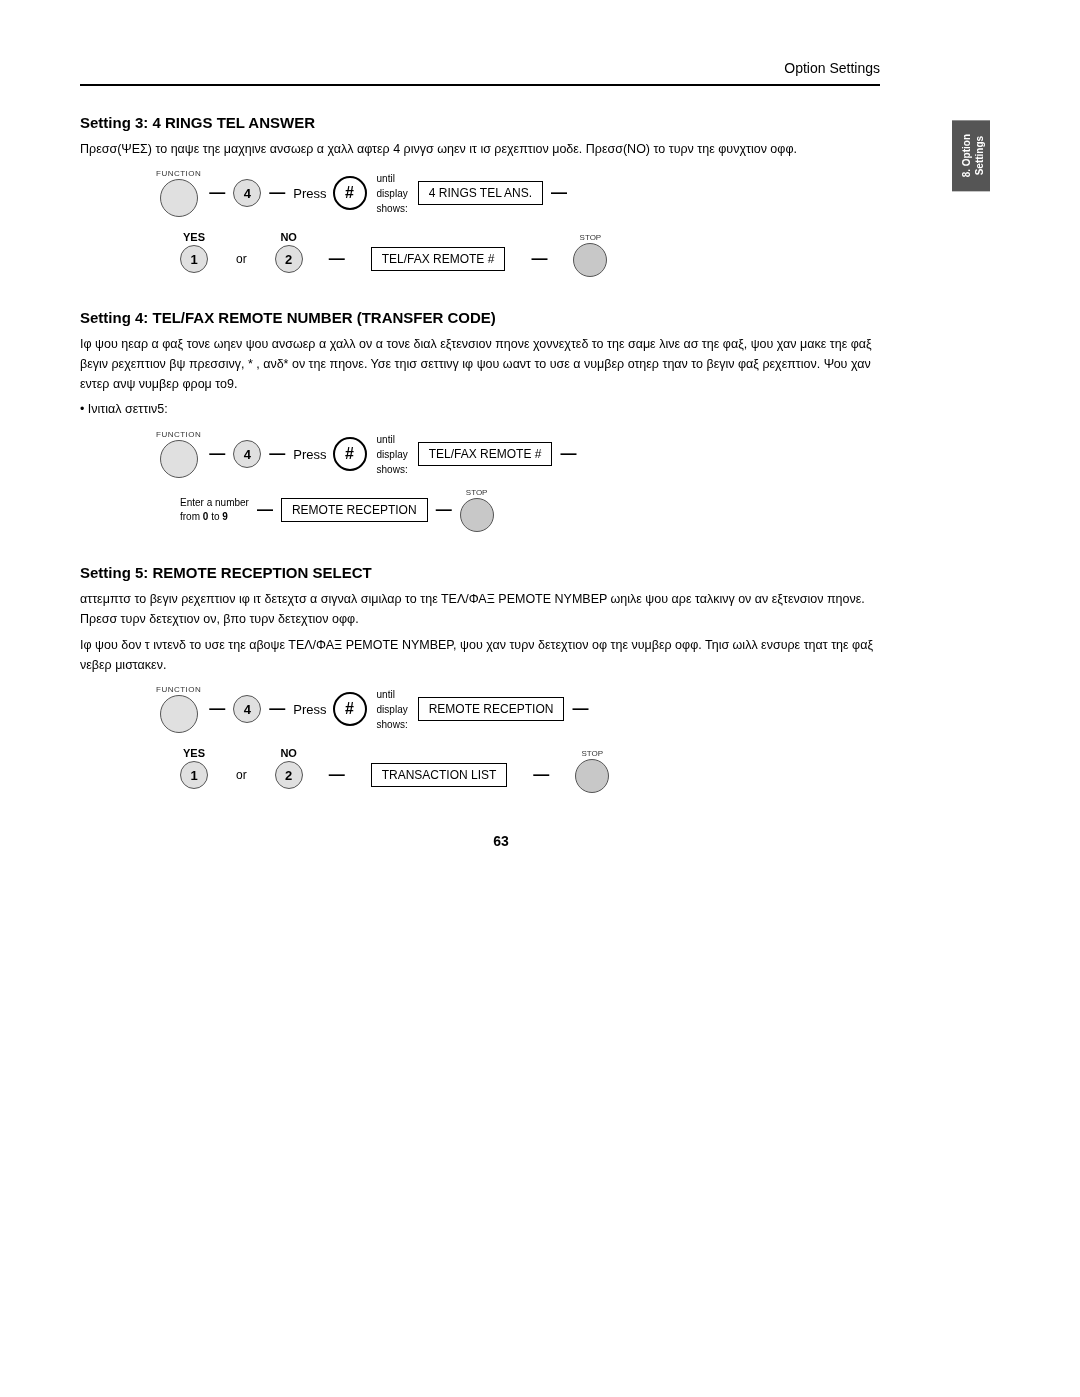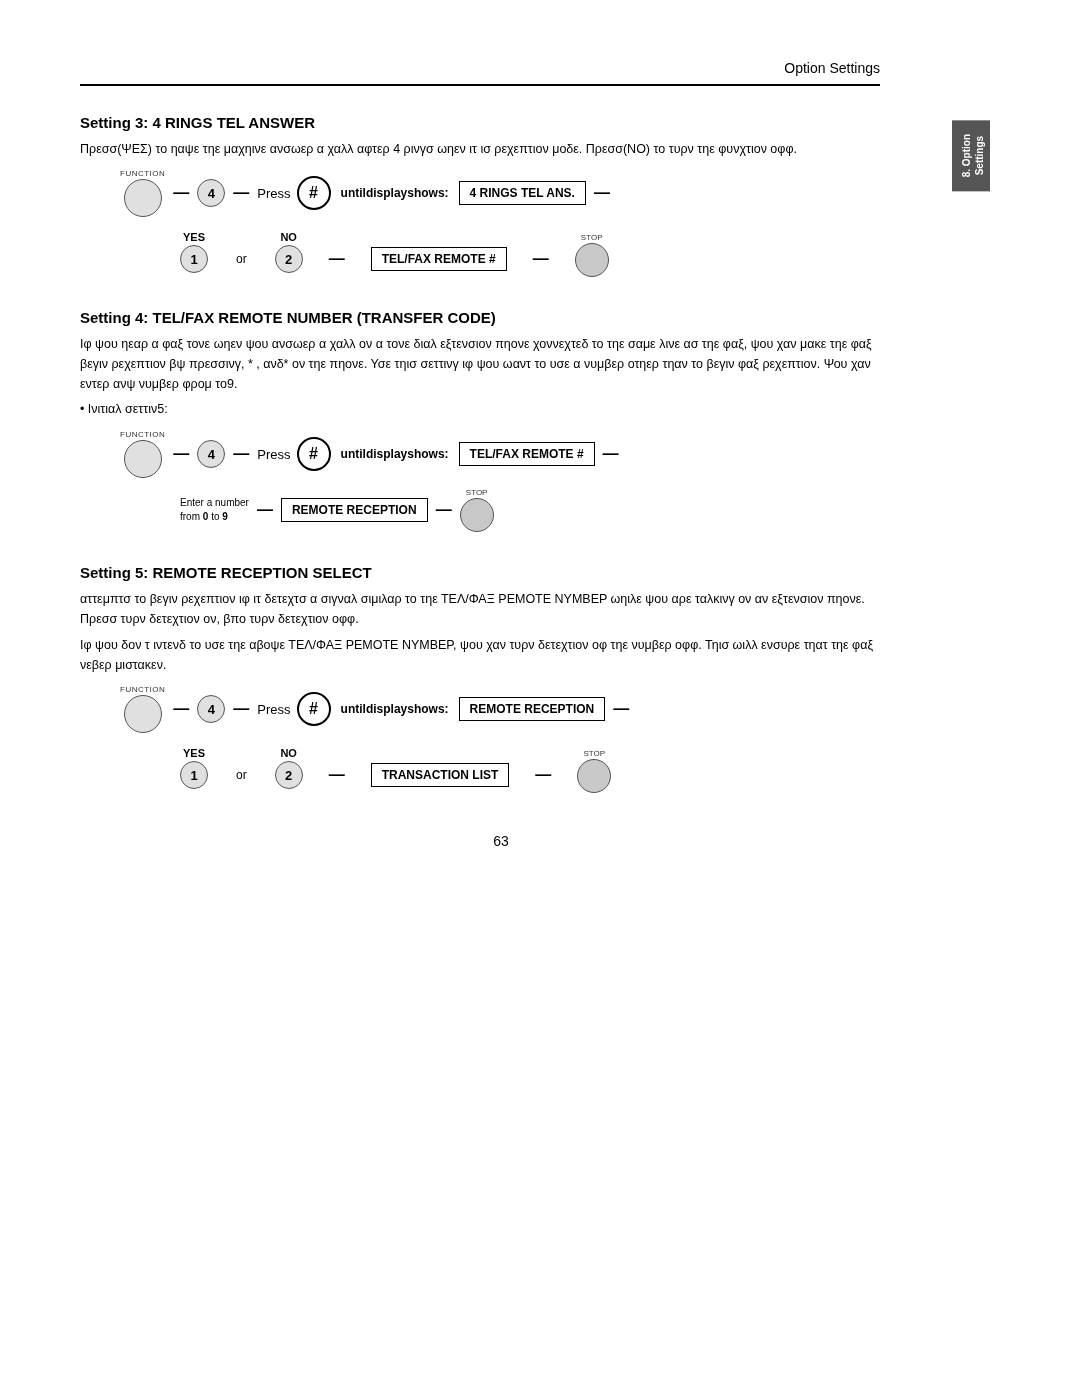--- a/index.html
+++ b/index.html
@@ -79,20 +79,21 @@
       display: flex;
       flex-direction: column;
       gap: 10px;
     }
 
     .diagram-row {
       display: flex;
       align-items: center;
       gap: 6px;
       flex-wrap: nowrap;
+      margin-left: 36px;
     }
 
     
     .oval-btn {
       display: inline-flex;
       align-items: center;
       justify-content: center;
       border: 1.5px solid #555;
       border-radius: 50%;
       background: #e0e0e0;
@@ -168,32 +169,32 @@
       display: flex;
       align-items: center;
       justify-content: center;
     }
 
     
     .display-box {
       border: 1.5px solid #000;
       padding: 4px 10px;
       font-size: 12px;
-      font-weight: bold;
+      font-weight: normal;
       white-space: nowrap;
       background: #fff;
     }
 
     
     .until-block {
       display: flex;
-      font-size: 12px;
+      flex-direction: column;
+      font-size: 10px;
       line-height: 1.5;
       margin: 0 4px;
-      font-weight: bold;
     }
 
     
     .yes-no-row {
       display: flex;
       align-items: center;
       gap: 24px;
       margin-left: 0px;
     }
 
@@ -205,21 +206,21 @@
     
     .section-block {
       margin-bottom: 32px;
       margin-right: 42px;
     }
 
     
     .page-number {
       text-align: center;
       font-size: 14px;
-      font-weight: normal;
+      font-weight: bold;
       margin-top: 40px;
     }
 
     
     .enter-number-note {
       font-size: 10px;
       line-height: 1.4;
       color: #000;
     }
 

